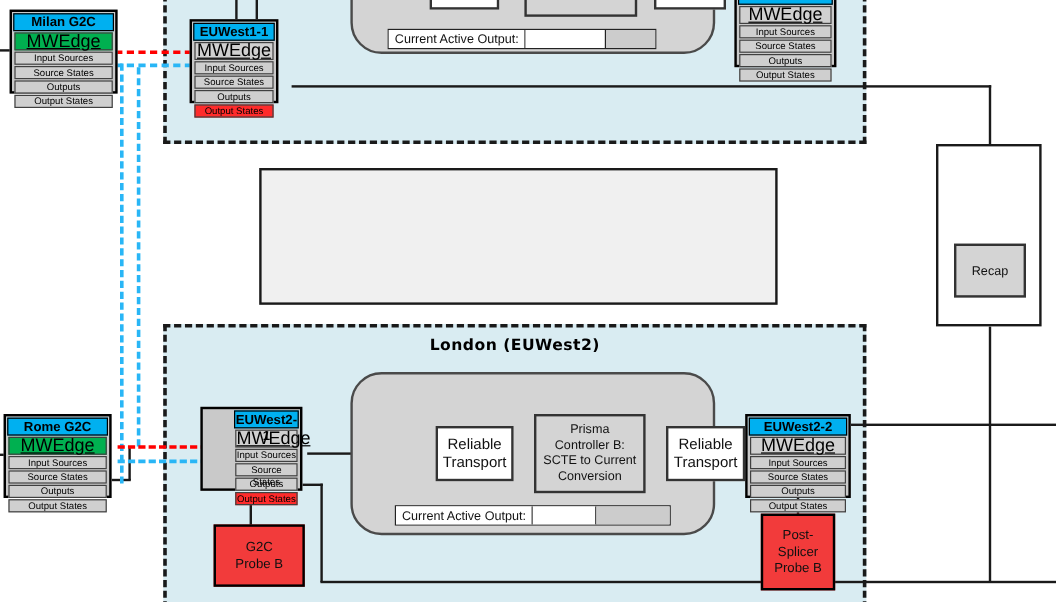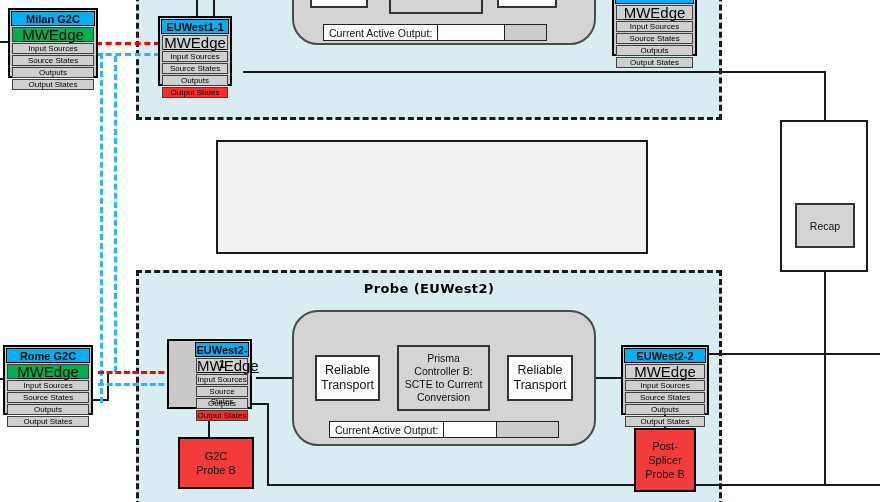--- a/index.html
+++ b/index.html
@@ -23,21 +23,21 @@
   .node .r-mw.green{background:#00b050;}
   .node .r-sm{font-size:8px;line-height:10px;height:11px;}
   .node .r-sm.red{background:#ff2b2b;}
 
   
   .sc{position:absolute;background:#d4d4d4;border:2px solid #4a4a4a;border-radius:26px;
       box-sizing:border-box;z-index:20;}
   .sc-title{position:absolute;width:100%;text-align:center;font-size:13px;color:#1a1a1a;}
   .sc-box{position:absolute;background:#ffffff;border:2px solid #333;box-sizing:border-box;
       display:flex;align-items:center;justify-content:center;text-align:center;
-      font-size:12.5px;line-height:15px;color:#111;z-index:25;}
+      font-size:12.5px;line-height:15px;color:#111;z-index:25;margin-left:48px;}
   .sc-box.gray{background:#d4d4d4;font-size:10.5px;line-height:13px;}
   .cao{position:absolute;display:flex;border:1px solid #222;box-sizing:border-box;z-index:25;
        background:#fff;height:17px;}
   .cao .lab{display:flex;align-items:center;justify-content:center;font-size:10.5px;color:#111;
        background:#fff;padding:0 5px;border-right:1px solid #222;}
   .cao .v1{background:#fff;border-right:1px solid #222;}
   .cao .v2{background:#cccccc;}
 
   
   .panel{position:absolute;background:#f0f0f0;border:2px solid #1a1a1a;box-sizing:border-box;z-index:30;}
@@ -138,21 +138,21 @@
   <div class="ctl" style="left:316px;top:172px;width:108px;height:22px;">Slate – No Rights</div>
   <div class="ctl" style="left:316px;top:194px;width:108px;height:22px;">Slate – No Event</div>
   <div class="ctl" style="left:432px;top:172px;width:116px;height:44px;">Unslate</div>
 
   <div class="ctl purple" style="left:316px;top:222px;width:232px;height:20px;">View Schedule in EMS</div>
 
   <div class="recap-outer" style="left:780px;top:120px;width:88px;height:152px;"></div>
   <div class="recap-inner" style="left:795px;top:203px;width:60px;height:45px;">Recap</div>
 
   <div class="zone" style="left:136px;top:270px;width:586px;height:246px;"></div>
-  <div class="zone-title" style="left:136px;top:281px;width:586px;">Probe (EUWest2)</div>
+  <div class="zone-title" style="left:136px;top:281px;width:586px;">London (EUWest2)</div>
 
   <div class="sc" style="left:292px;top:310px;width:304px;height:136px;"></div>
   <div class="sc-title" style="left:292px;top:322px;width:304px;">Stream Conditioner</div>
 
   <div class="sc-box" style="left:315px;top:355px;width:65px;height:46px;flex-direction:column;">
     <span>Reliable</span>
     <span>Transport</span>
   </div>
 
   <div class="sc-box gray" style="left:397px;top:345px;width:93px;height:66px;flex-direction:column;">

